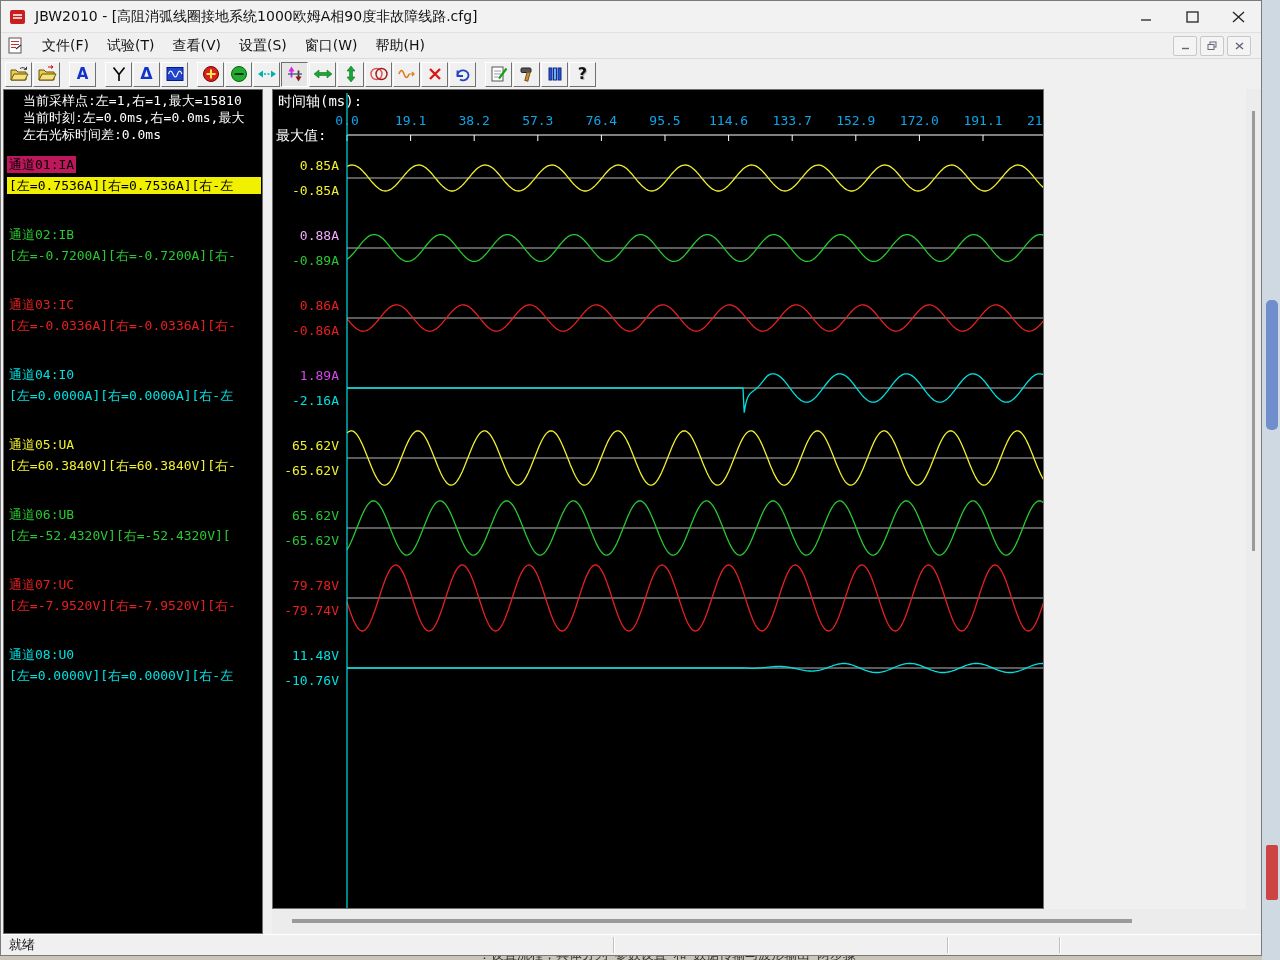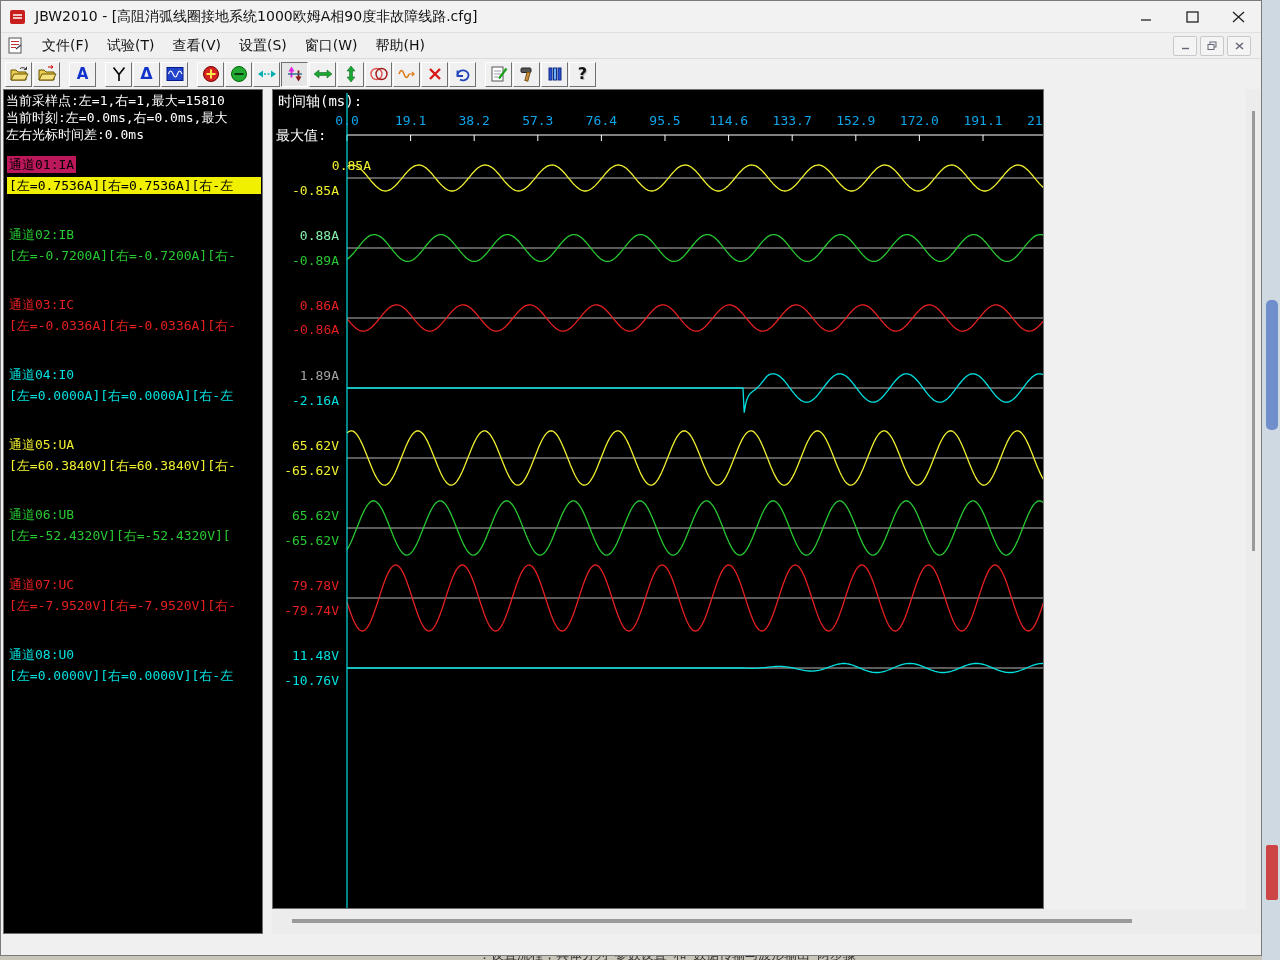--- a/index.html
+++ b/index.html
@@ -28,21 +28,21 @@
   .tb-group{display:flex;margin-right:8px;}
   .tb-btn{width:27px;height:25px;margin-right:1px;background:#f0f0f0;display:flex;align-items:center;
           justify-content:center;border:1px solid;border-color:#ffffff #707070 #707070 #ffffff;box-sizing:border-box;}
   .tb-btn.pressed{border-color:#707070 #ffffff #ffffff #707070;background:#e6e6e6;}
   .gi{font-family:"DejaVu Sans",sans-serif;line-height:1;}
   
   .main{position:absolute;left:0;top:88px;width:100%;height:845px;}
   .left-panel{position:absolute;left:2px;top:0;width:260px;height:845px;background:#000;
               border:1px solid #6e6e6e;box-sizing:border-box;overflow:hidden;color:#fff;
               font-family:"DejaVu Sans Mono","DejaVu Sans",monospace;font-size:13px;}
-  .info-line{white-space:nowrap;overflow:hidden;line-height:17px;padding-left:2px;color:#fff;}
+  .info-line{white-space:nowrap;overflow:hidden;line-height:17px;padding-left:19px;color:#fff;}
   .info-lines{position:absolute;left:0;top:2px;width:256px;}
   .ch-block{position:absolute;left:3px;width:254px;overflow:hidden;}
   .ch-label{display:inline-block;white-space:nowrap;line-height:17px;padding:0 2px;}
   .ch-values{white-space:nowrap;overflow:hidden;line-height:17px;margin-top:4px;padding:0 2px;}
   .splitter{position:absolute;left:262px;top:0;width:9px;height:845px;background:#f0f0f0;}
   .right-panel{position:absolute;left:271px;top:0;width:989px;height:845px;background:#f0f0f0;}
   .plot-area{position:absolute;left:0;top:0;width:772px;height:820px;background:#000;
              border:1px solid #6e6e6e;box-sizing:border-box;overflow:hidden;}
   #wave-svg{position:absolute;left:0;top:0;}
   .axis-title{position:absolute;left:5px;top:3px;color:#fff;font-size:14px;
@@ -361,47 +361,53 @@
               <div class="tick-label" style="left: 489.2px;">133.7</div>
               <div class="tick-label" style="left: 552.8px;">152.9</div>
               <div class="tick-label" style="left: 616.4px;">172.0</div>
               <div class="tick-label" style="left: 680px;">191.1</div>
               <div class="tick-label" style="left: 743.6px;">210.2</div>
               <div class="tick-label" style="left: 807.2px;">229.3</div>
               <div class="tick-label" style="left: 870.8px;">248.4</div>
               <div class="tick-label" style="left: 934.4px;">267.5</div>
             </div>
           <div id="max-labels">
-              <div class="maxval" style="top: 68px; left: 0px; color: rgb(240, 240, 48); margin-left: 32px;">0.85A</div>
+              <div class="maxval" style="top: 68px; left: 0px; color: rgb(240, 240, 48);">0.85A</div>
               <div class="maxval" style="top: 93px; left: 0px; color: rgb(240, 240, 48);">-0.85A</div>
-              <div class="maxval" style="top: 138px; left: 0px; color: #86efac;">0.88A</div>
+              <div class="maxval" style="top: 138px; left: 0px; color: #f0abfc;">0.88A</div>
               <div class="maxval" style="top: 163px; left: 0px; color: rgb(40, 200, 50);">-0.89A</div>
               <div class="maxval" style="top: 208px; left: 0px; color: rgb(230, 32, 32);">0.86A</div>
-              <div class="maxval" style="top: 233px; left: 0px; color: rgb(230, 32, 32); font-family: Liberation Mono, monospace;">-0.86A</div>
-              <div class="maxval" style="top: 278px; left: 0px; color: #a3a3a3;">1.89A</div>
+              <div class="maxval" style="top: 233px; left: 0px; color: rgb(230, 32, 32);">-0.86A</div>
+              <div class="maxval" style="top: 278px; left: 0px; color: #d946ef;">1.89A</div>
               <div class="maxval" style="top: 303px; left: 0px; color: rgb(0, 224, 224);">-2.16A</div>
               <div class="maxval" style="top: 348px; left: 0px; color: rgb(240, 240, 48);">65.62V</div>
               <div class="maxval" style="top: 373px; left: 0px; color: rgb(240, 240, 48);">-65.62V</div>
               <div class="maxval" style="top: 418px; left: 0px; color: rgb(40, 200, 50);">65.62V</div>
               <div class="maxval" style="top: 443px; left: 0px; color: rgb(40, 200, 50);">-65.62V</div>
               <div class="maxval" style="top: 488px; left: 0px; color: rgb(230, 32, 32);">79.78V</div>
               <div class="maxval" style="top: 513px; left: 0px; color: rgb(230, 32, 32);">-79.74V</div>
               <div class="maxval" style="top: 558px; left: 0px; color: rgb(0, 224, 224);">11.48V</div>
               <div class="maxval" style="top: 583px; left: 0px; color: rgb(0, 224, 224);">-10.76V</div>
             </div>
         </div>
         <div class="vscroll">
           <div class="vthumb"></div>
         </div>
         <div class="hscroll">
           <div class="hthumb"></div>
         </div>
       </div>
     </div>
 
+    <div class="statusbar">
+      <span class="sb-text">就绪</span>
+      <div class="sb-sep" style="left:612px"></div>
+      <div class="sb-sep" style="left:946px"></div>
+      <div class="sb-sep" style="left:1058px"></div>
+    </div>
   </div>
 
   <div class="desktop-right">
     <div class="dr-blob-blue"></div>
     <div class="dr-blob-red"></div>
   </div>
   <div class="desktop-bottom">
     <span class="bg-text">：设置流程，具体分为“参数设置”和“数据传输与波形输出”两步骤</span>
   </div>
 </div>

